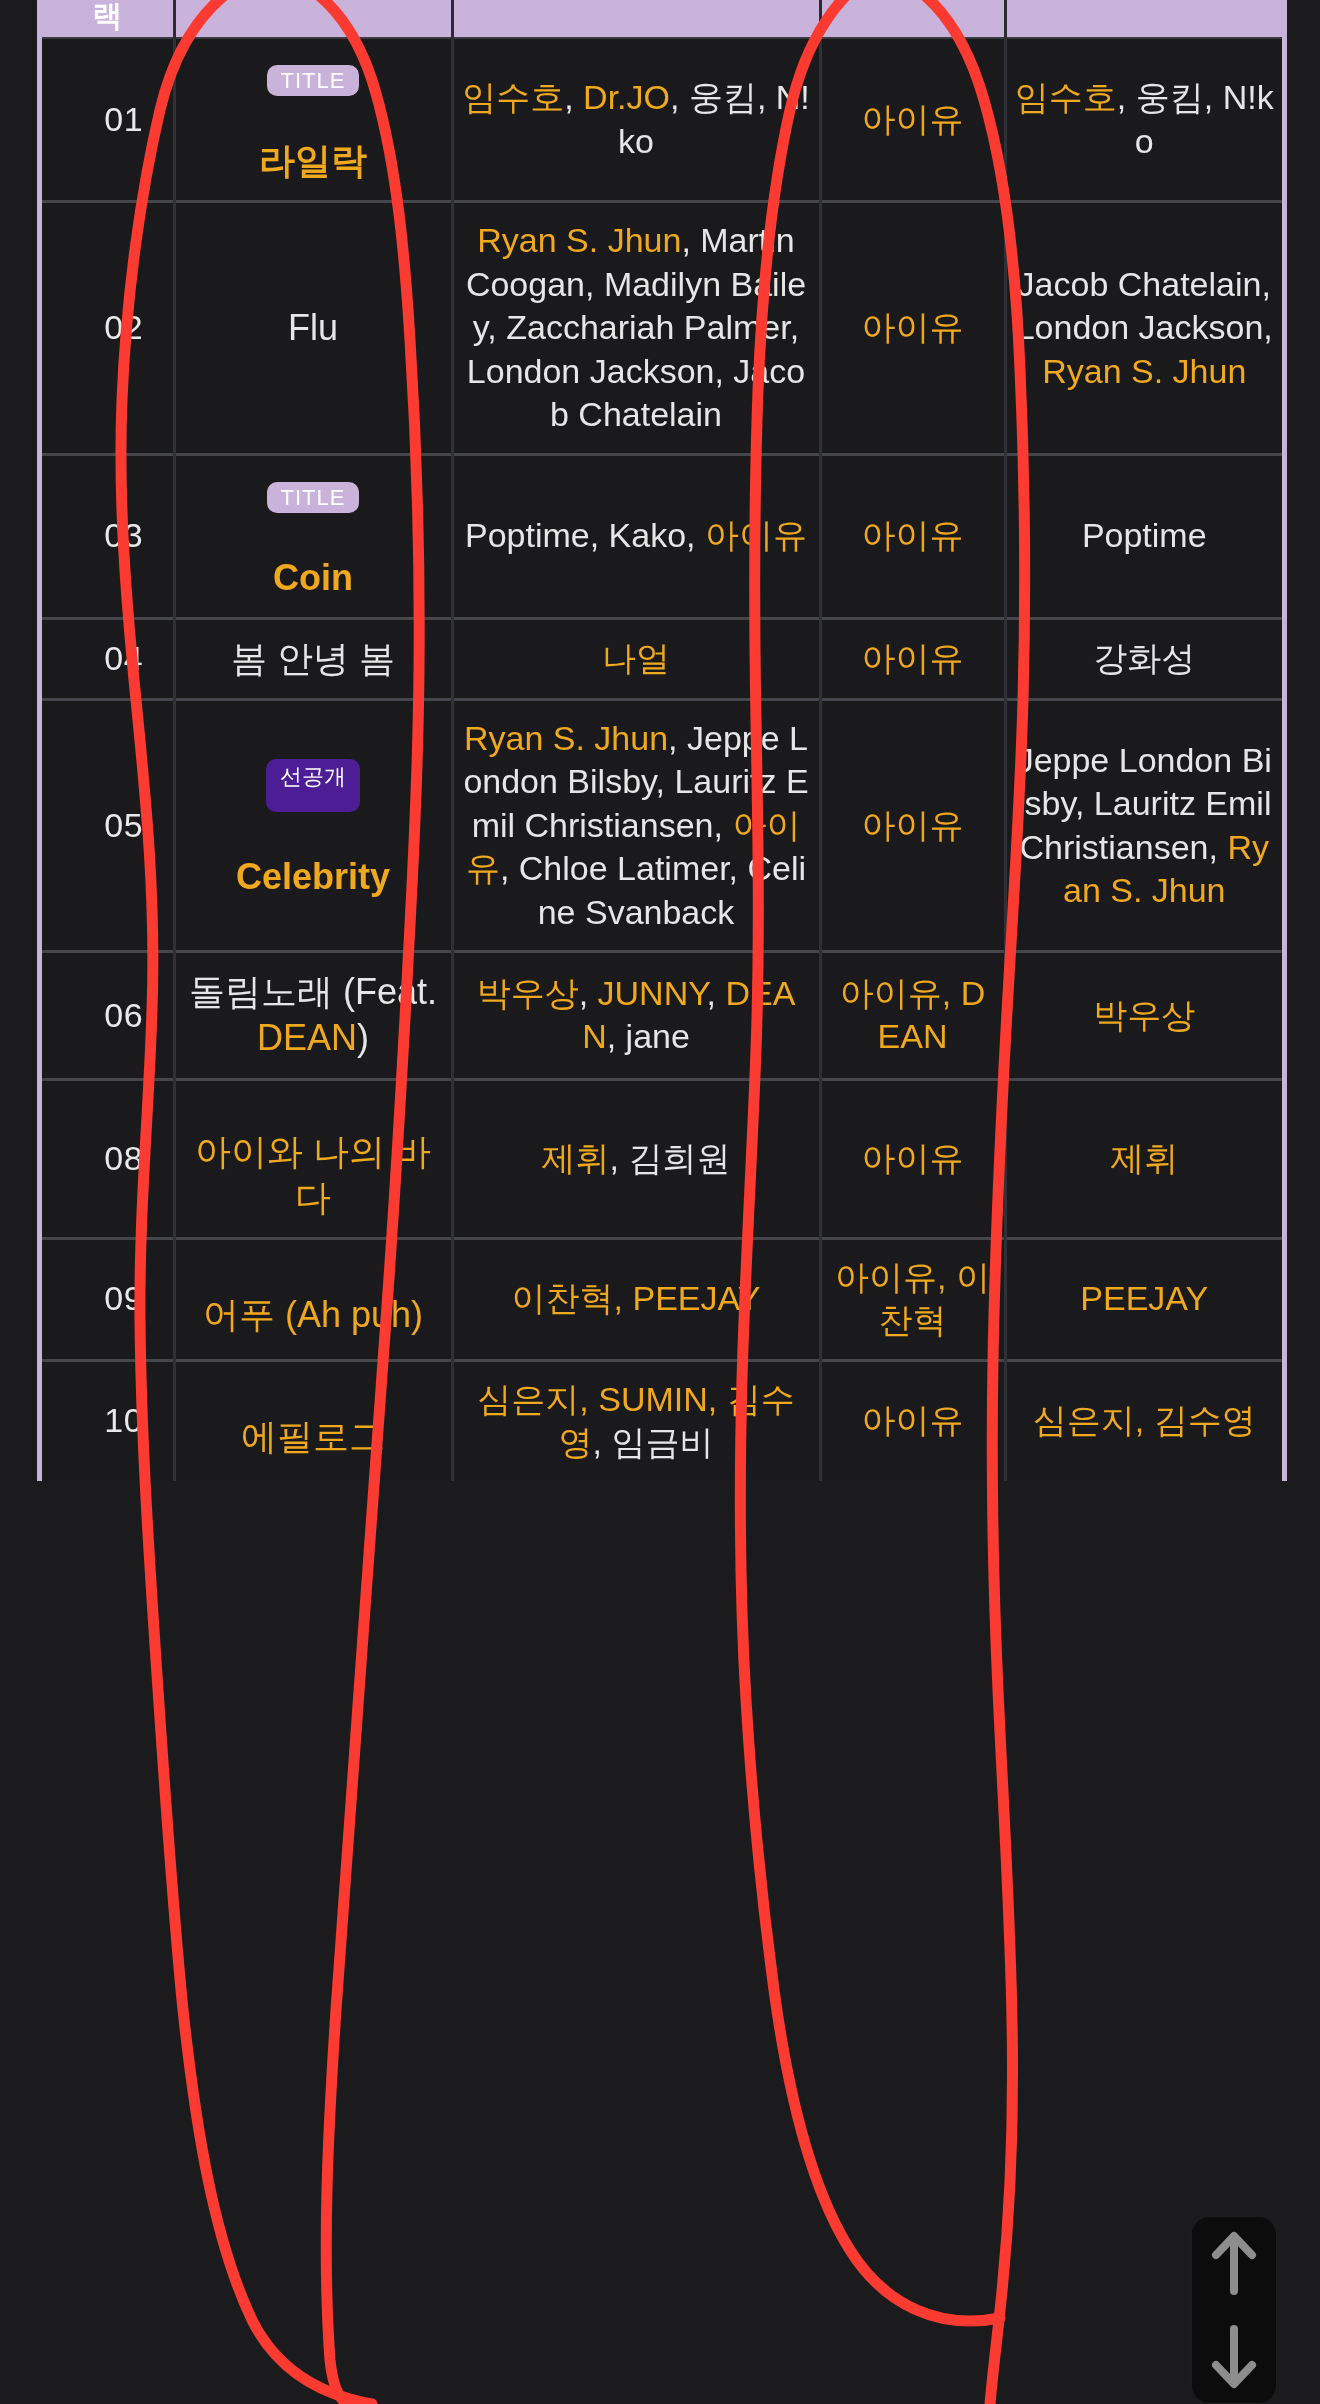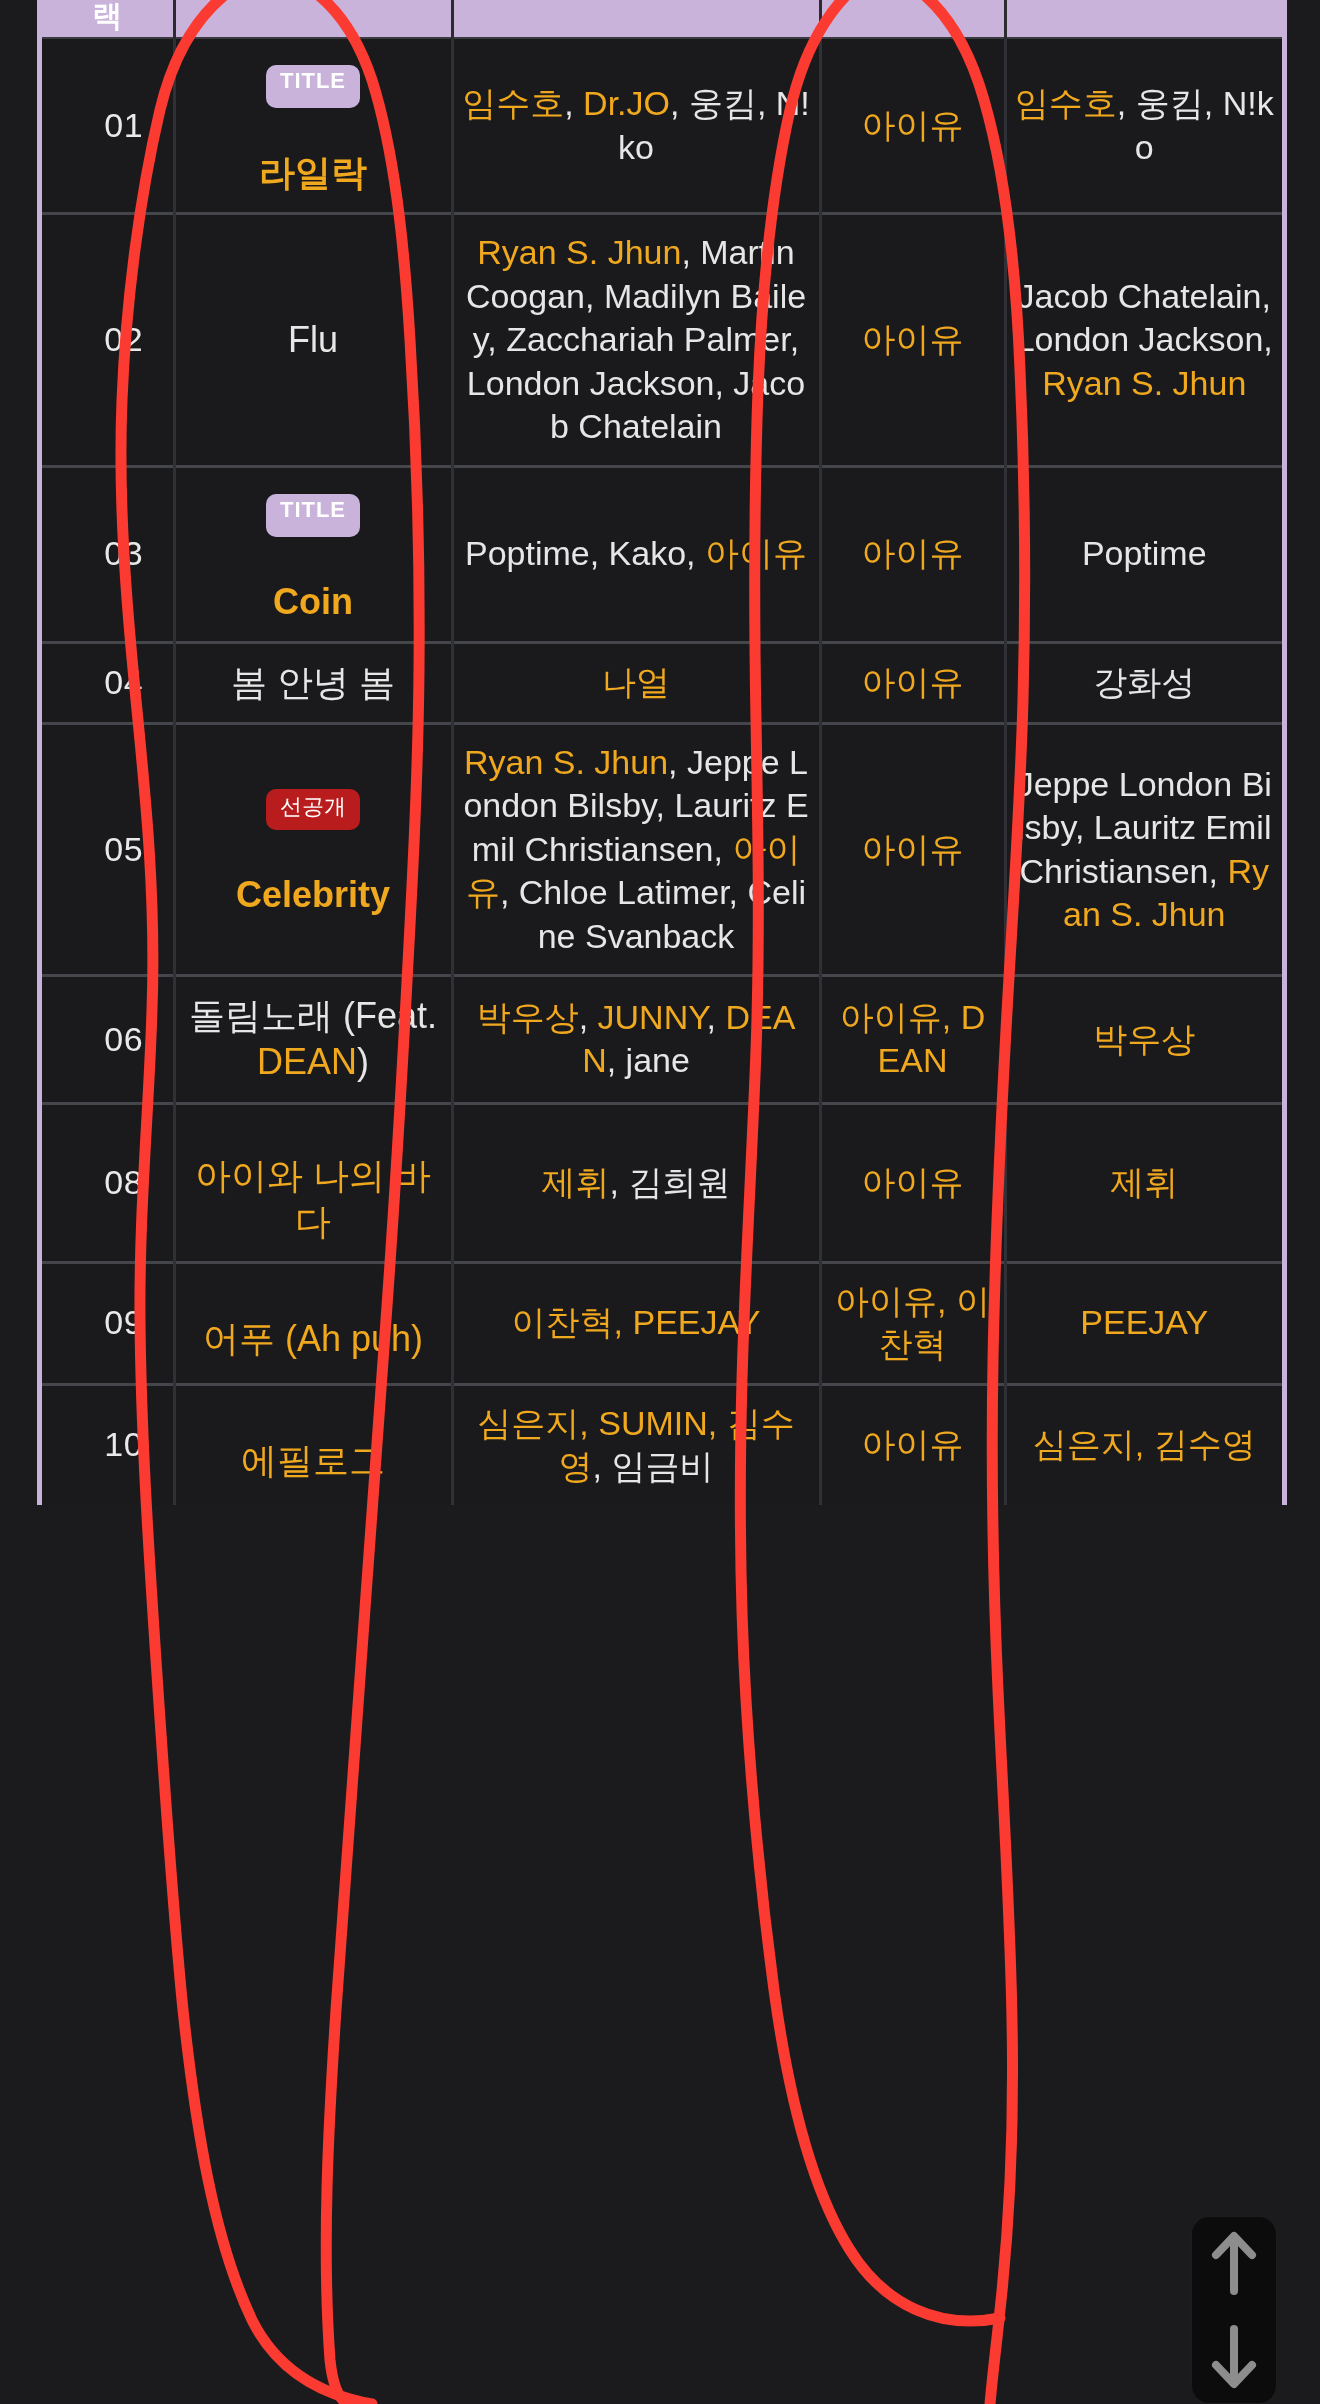--- a/index.html
+++ b/index.html
@@ -77,31 +77,31 @@
 
   td.num { color: #e9e9e9; font-size: 34px; letter-spacing: 0.5px; padding-left: 41px; }
 
   .hl   { color: #f0a81e; }
   .hl-b { color: #f0a81e; font-weight: 700; margin-top: 32px; }
   .pl   { color: #e6e6e6; }
 
   
   .badge {
     display: inline-block;
-    padding: 5px 14px 16px;
+    padding: 5px 14px 4px;
     border-radius: 10px;
     font-size: 22px;
-    font-weight: 700;
+    font-weight: 400;
     letter-spacing: 1px;
     line-height: 1;
     color: #ffffff;
     margin-bottom: 10px;
   }
   .badge.title-badge { background: #c9b3da; }
-  .badge.pre-badge   { background: #b91c1c; font-weight: 400; letter-spacing: 0; padding: 7px 14px 12px; font-family: Liberation Serif, serif; }
+  .badge.pre-badge   { background: #4c1d95; font-weight: 400; letter-spacing: 0; padding: 7px 14px 24px; font-family: Liberation Serif, serif; }
   .title-cell .tname { display: block; font-size: 36px; font-weight: 700; }
 
   
   .scroll-fab {
     position: absolute;
     right: 43px;
     top: 2216px;
     width: 86px;
     height: 188px;
     border-radius: 18px;

